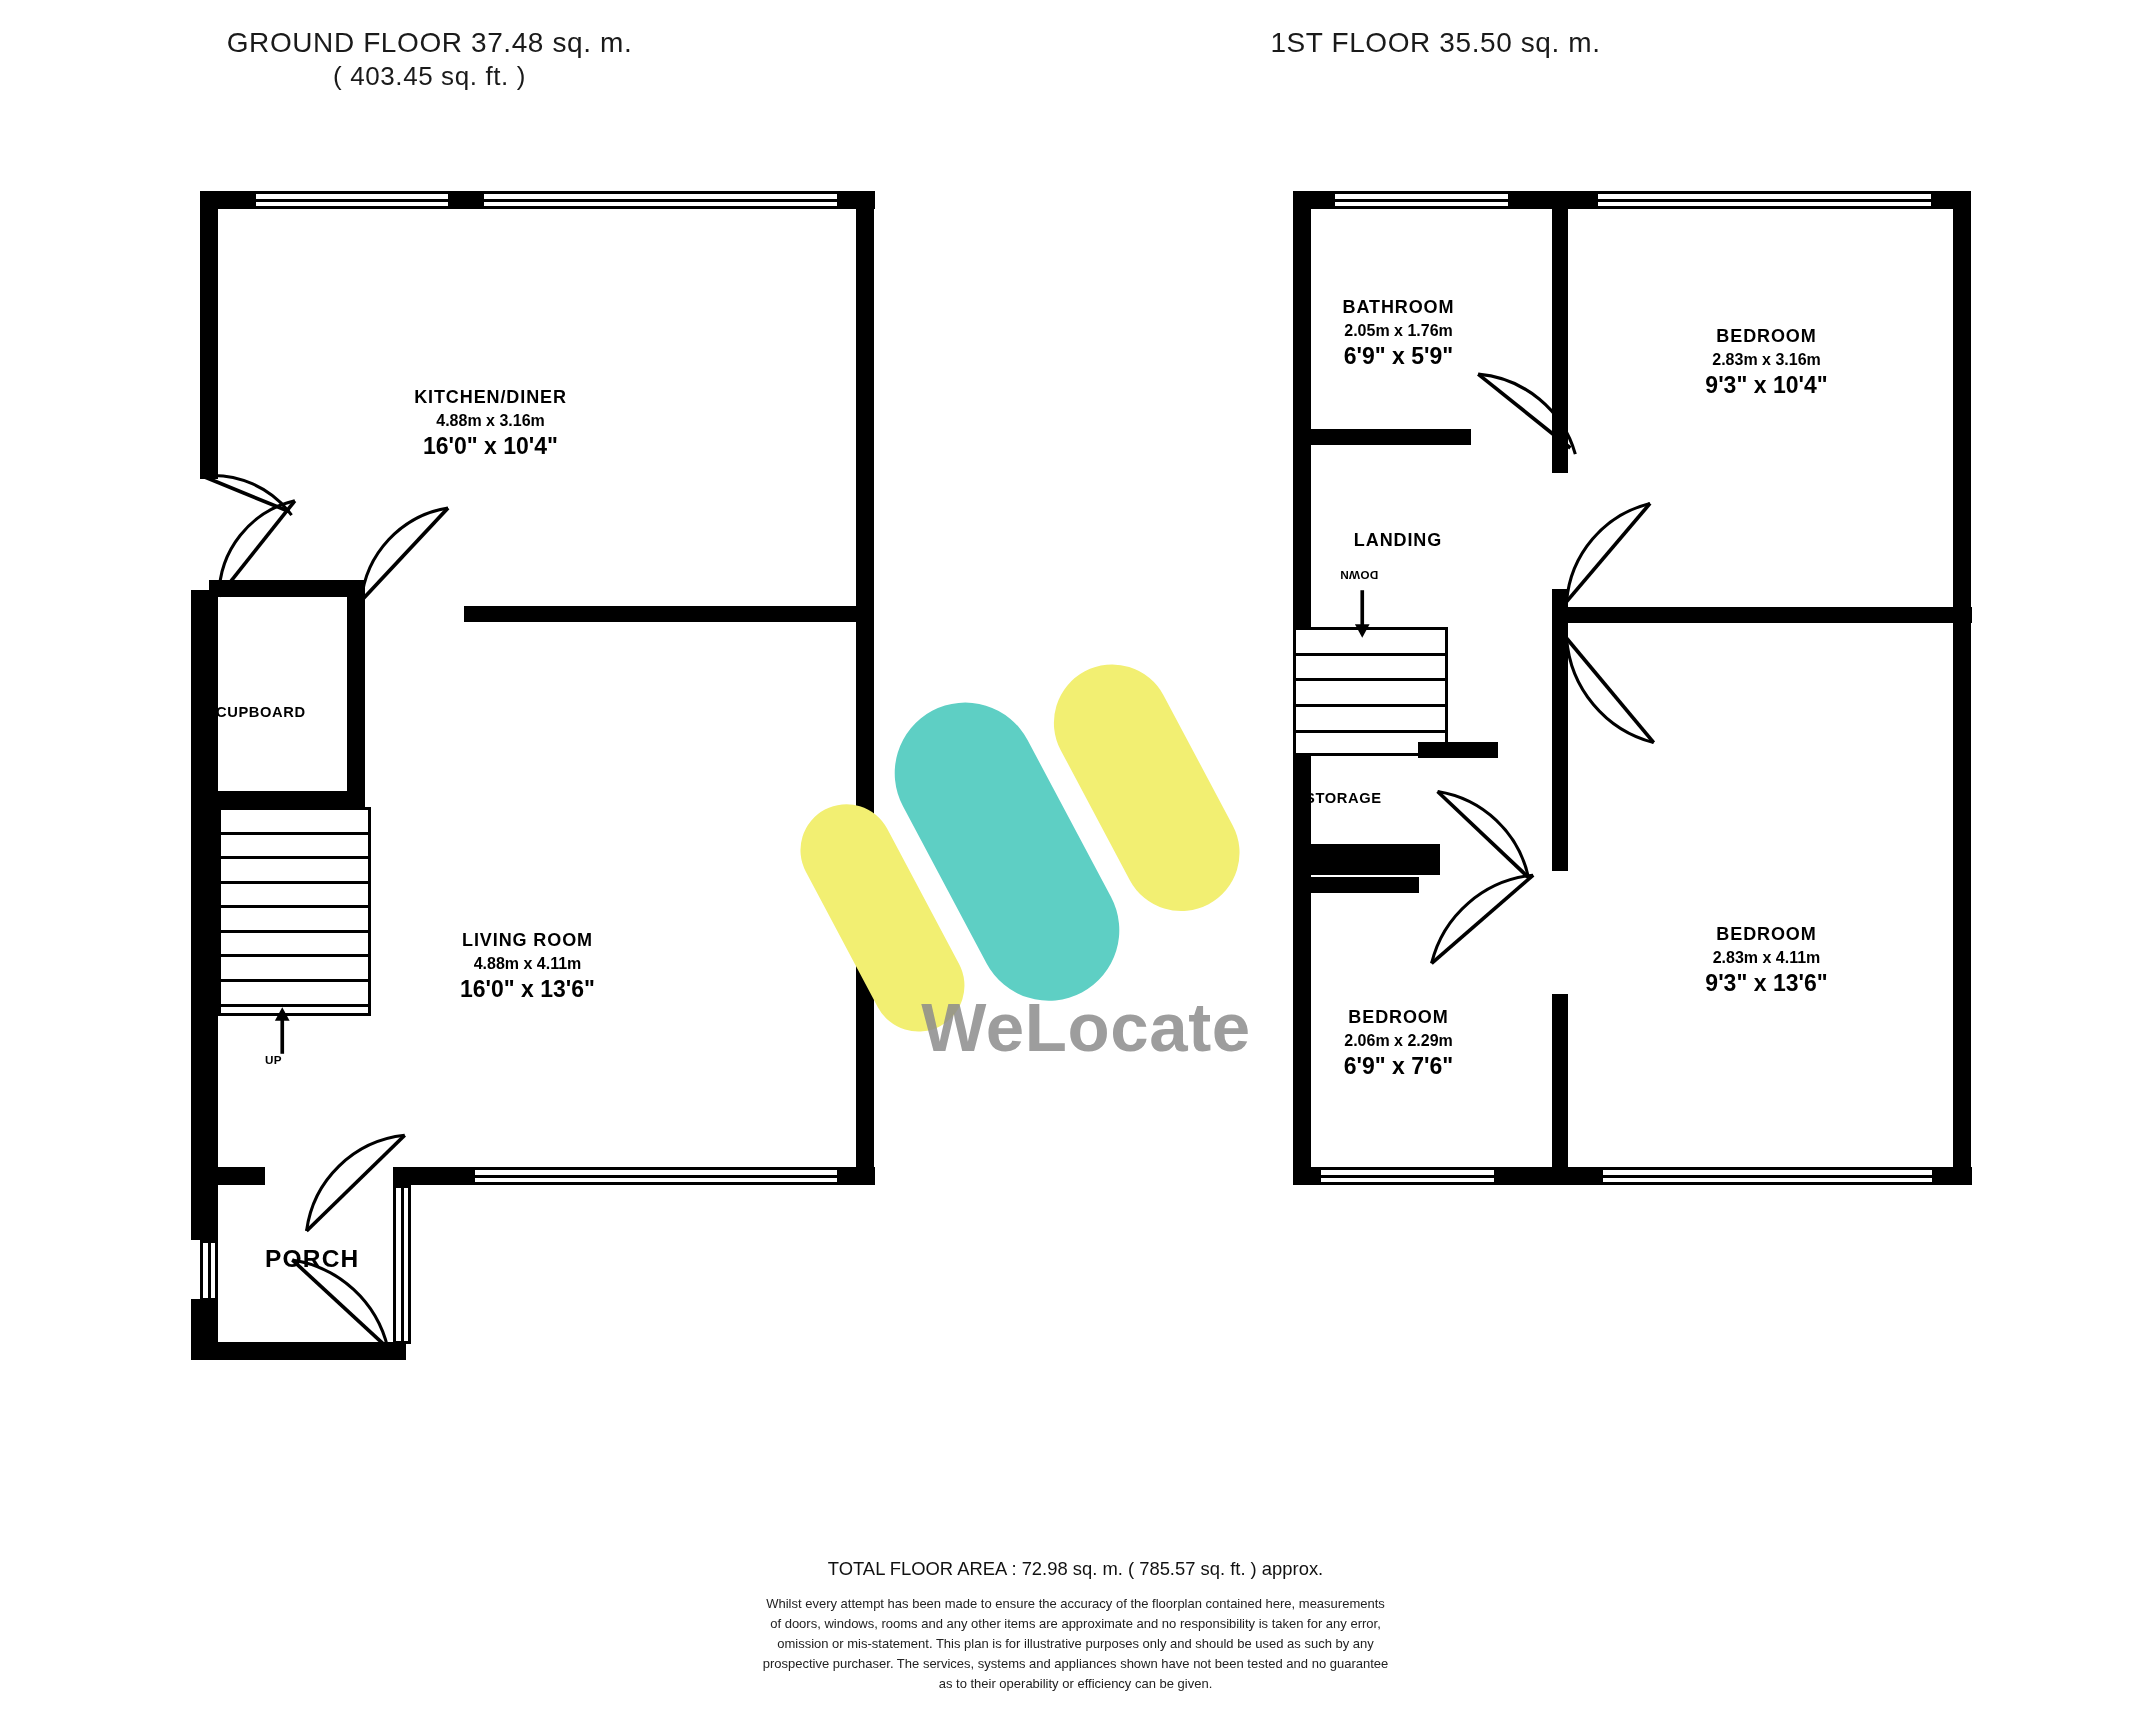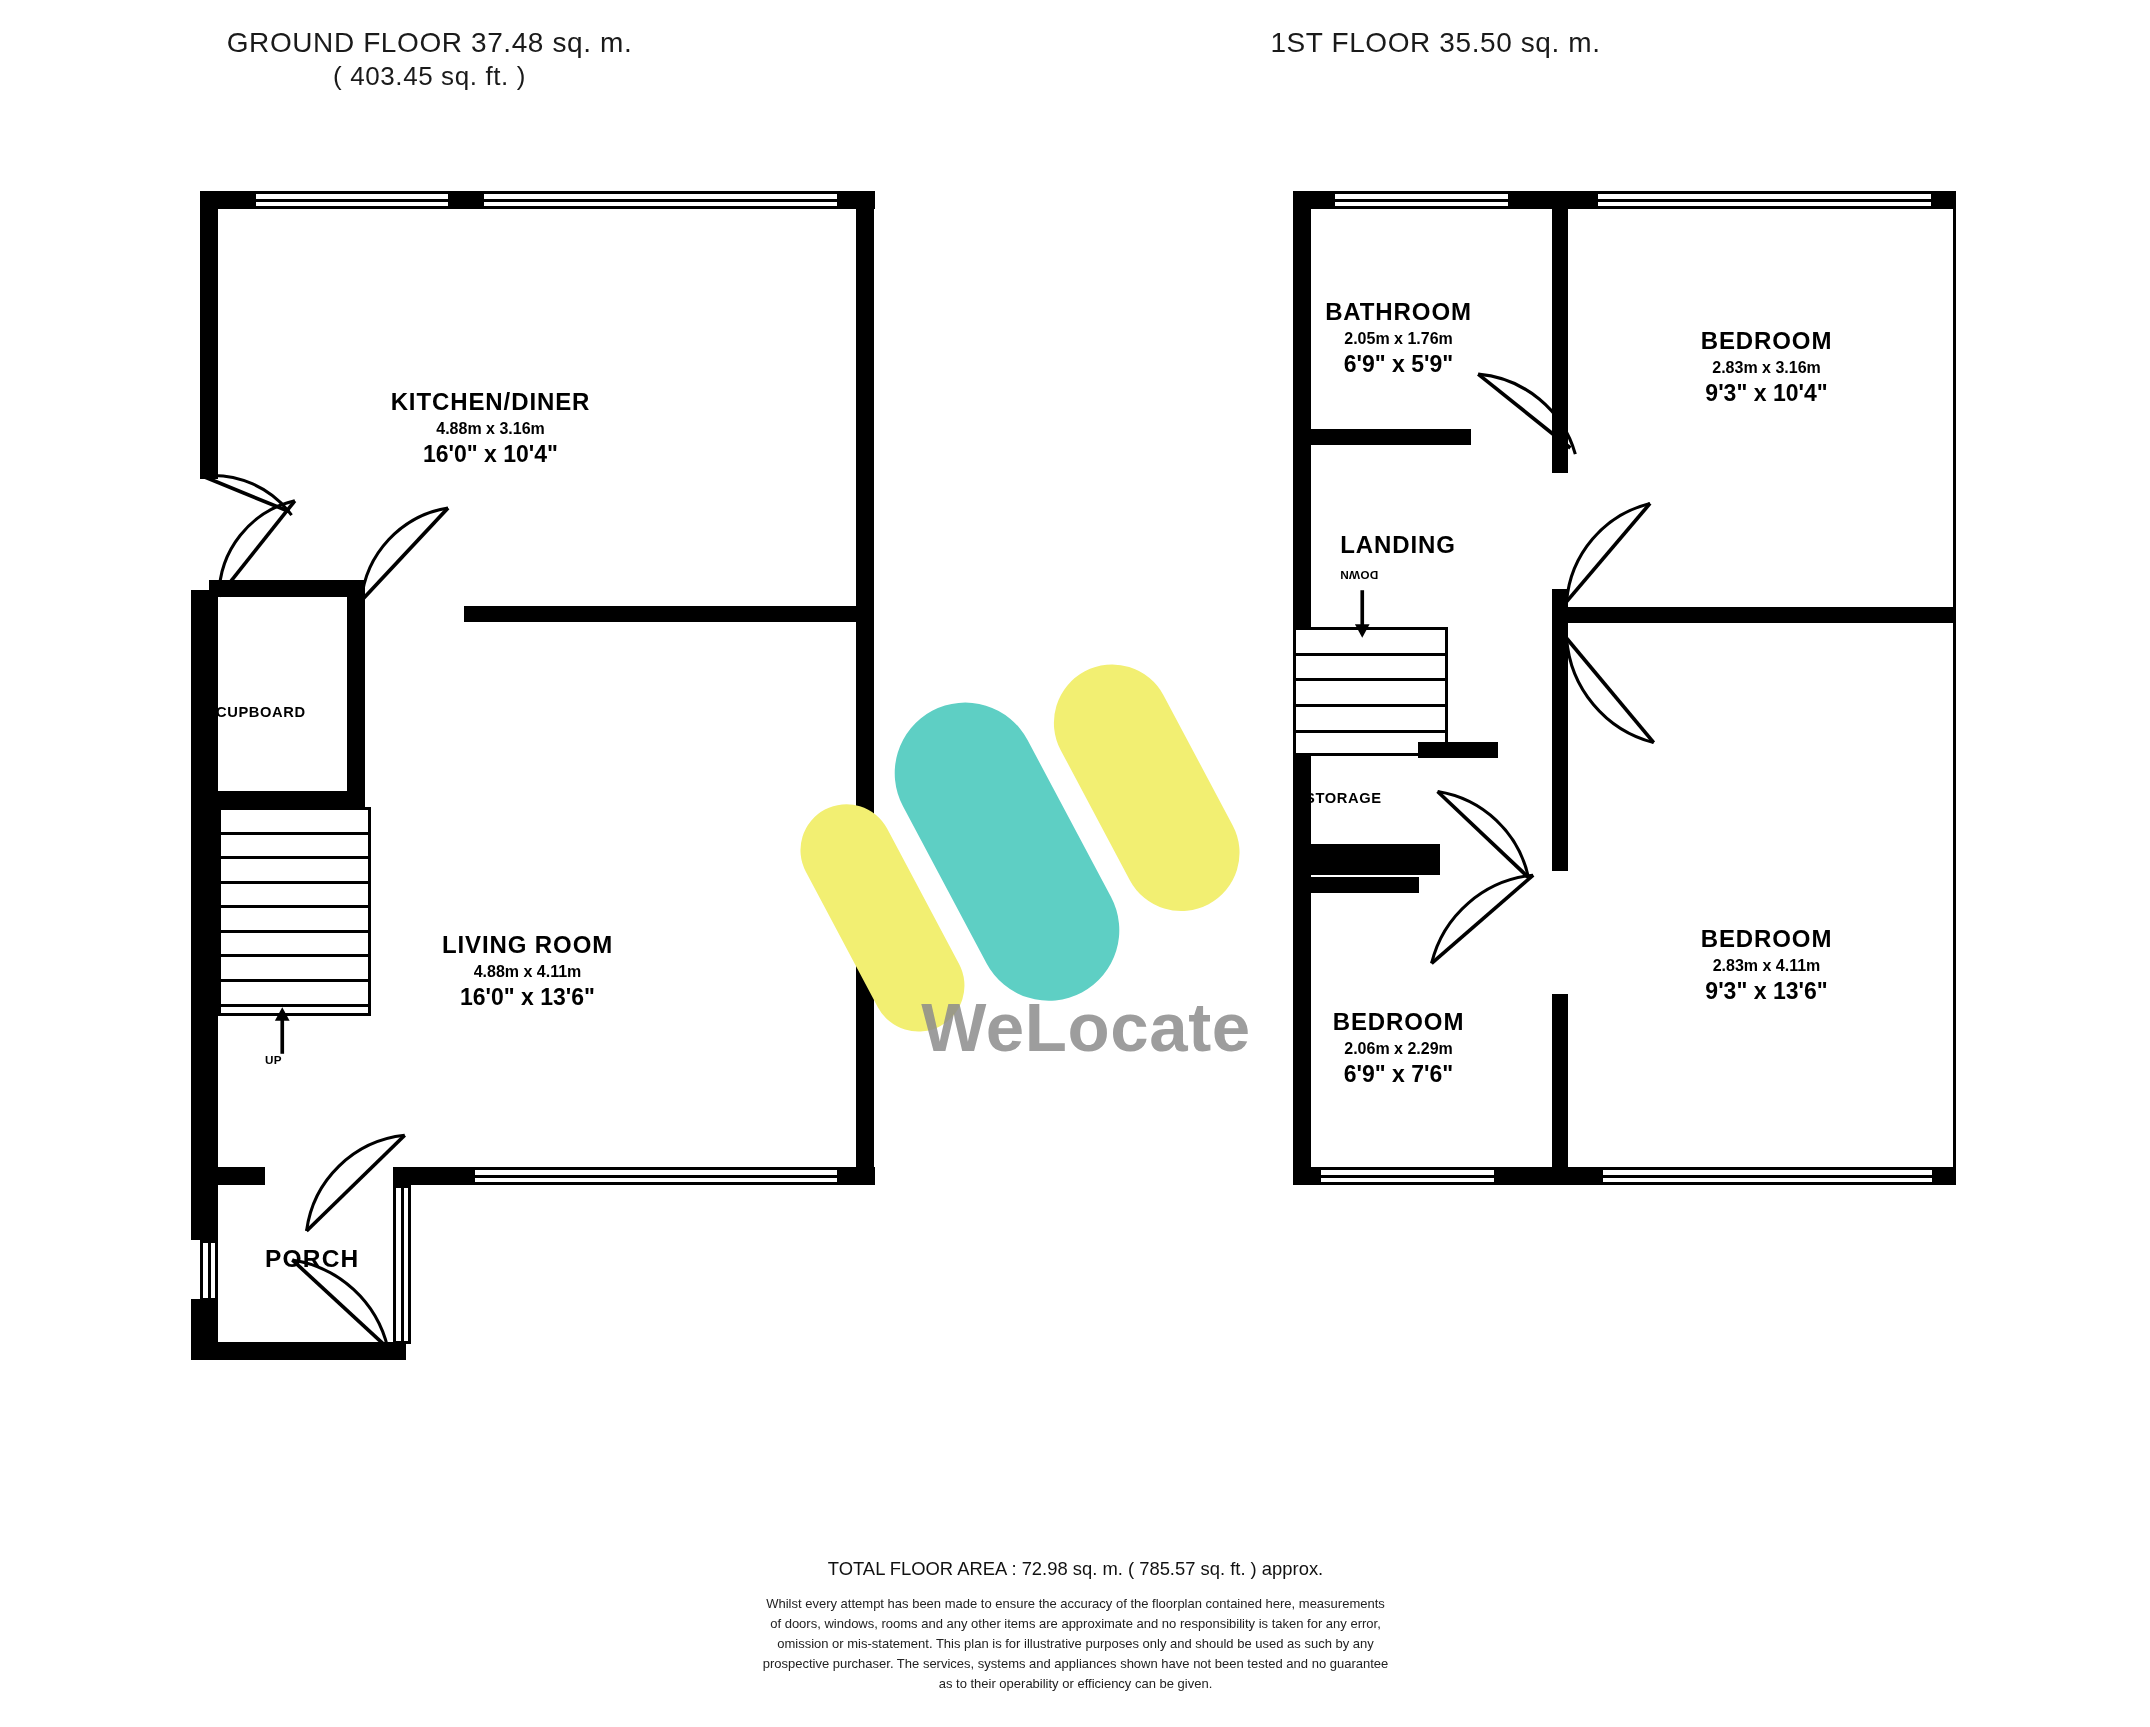--- a/index.html
+++ b/index.html
@@ -6,21 +6,21 @@
     margin: 0;
     padding: 0;
     background: #ffffff;
   }
   body {
     font-family: "Liberation Sans", sans-serif;
     color: #000000;
   }
   #page {
     position: relative;
-    width: 1956px;
+    width: 2149px;
     height: 1727px;
     background: #ffffff;
     overflow: hidden;
   }
   .ttl {
     position: absolute;
     text-align: center;
     font-size: 28px;
     letter-spacing: 0.6px;
     color: #1a1a1a;
@@ -37,21 +37,21 @@
   .winline { position: absolute; background: #000000; }
 
   .label {
     position: absolute;
     text-align: center;
     font-weight: bold;
     line-height: 1.32;
     white-space: nowrap;
     color: #000000;
   }
-  .label .l1 { font-size: 24px; letter-spacing: 0.9px; }
+  .label .l1 { font-size: 18px; letter-spacing: 0.9px; }
   .label .l2 { font-size: 16px; }
   .label .l3 { font-size: 23px; }
 
   .small-label {
     position: absolute;
     font-weight: bold;
     font-size: 14.7px;
     letter-spacing: 0.6px;
     white-space: nowrap;
     color: #000000;

